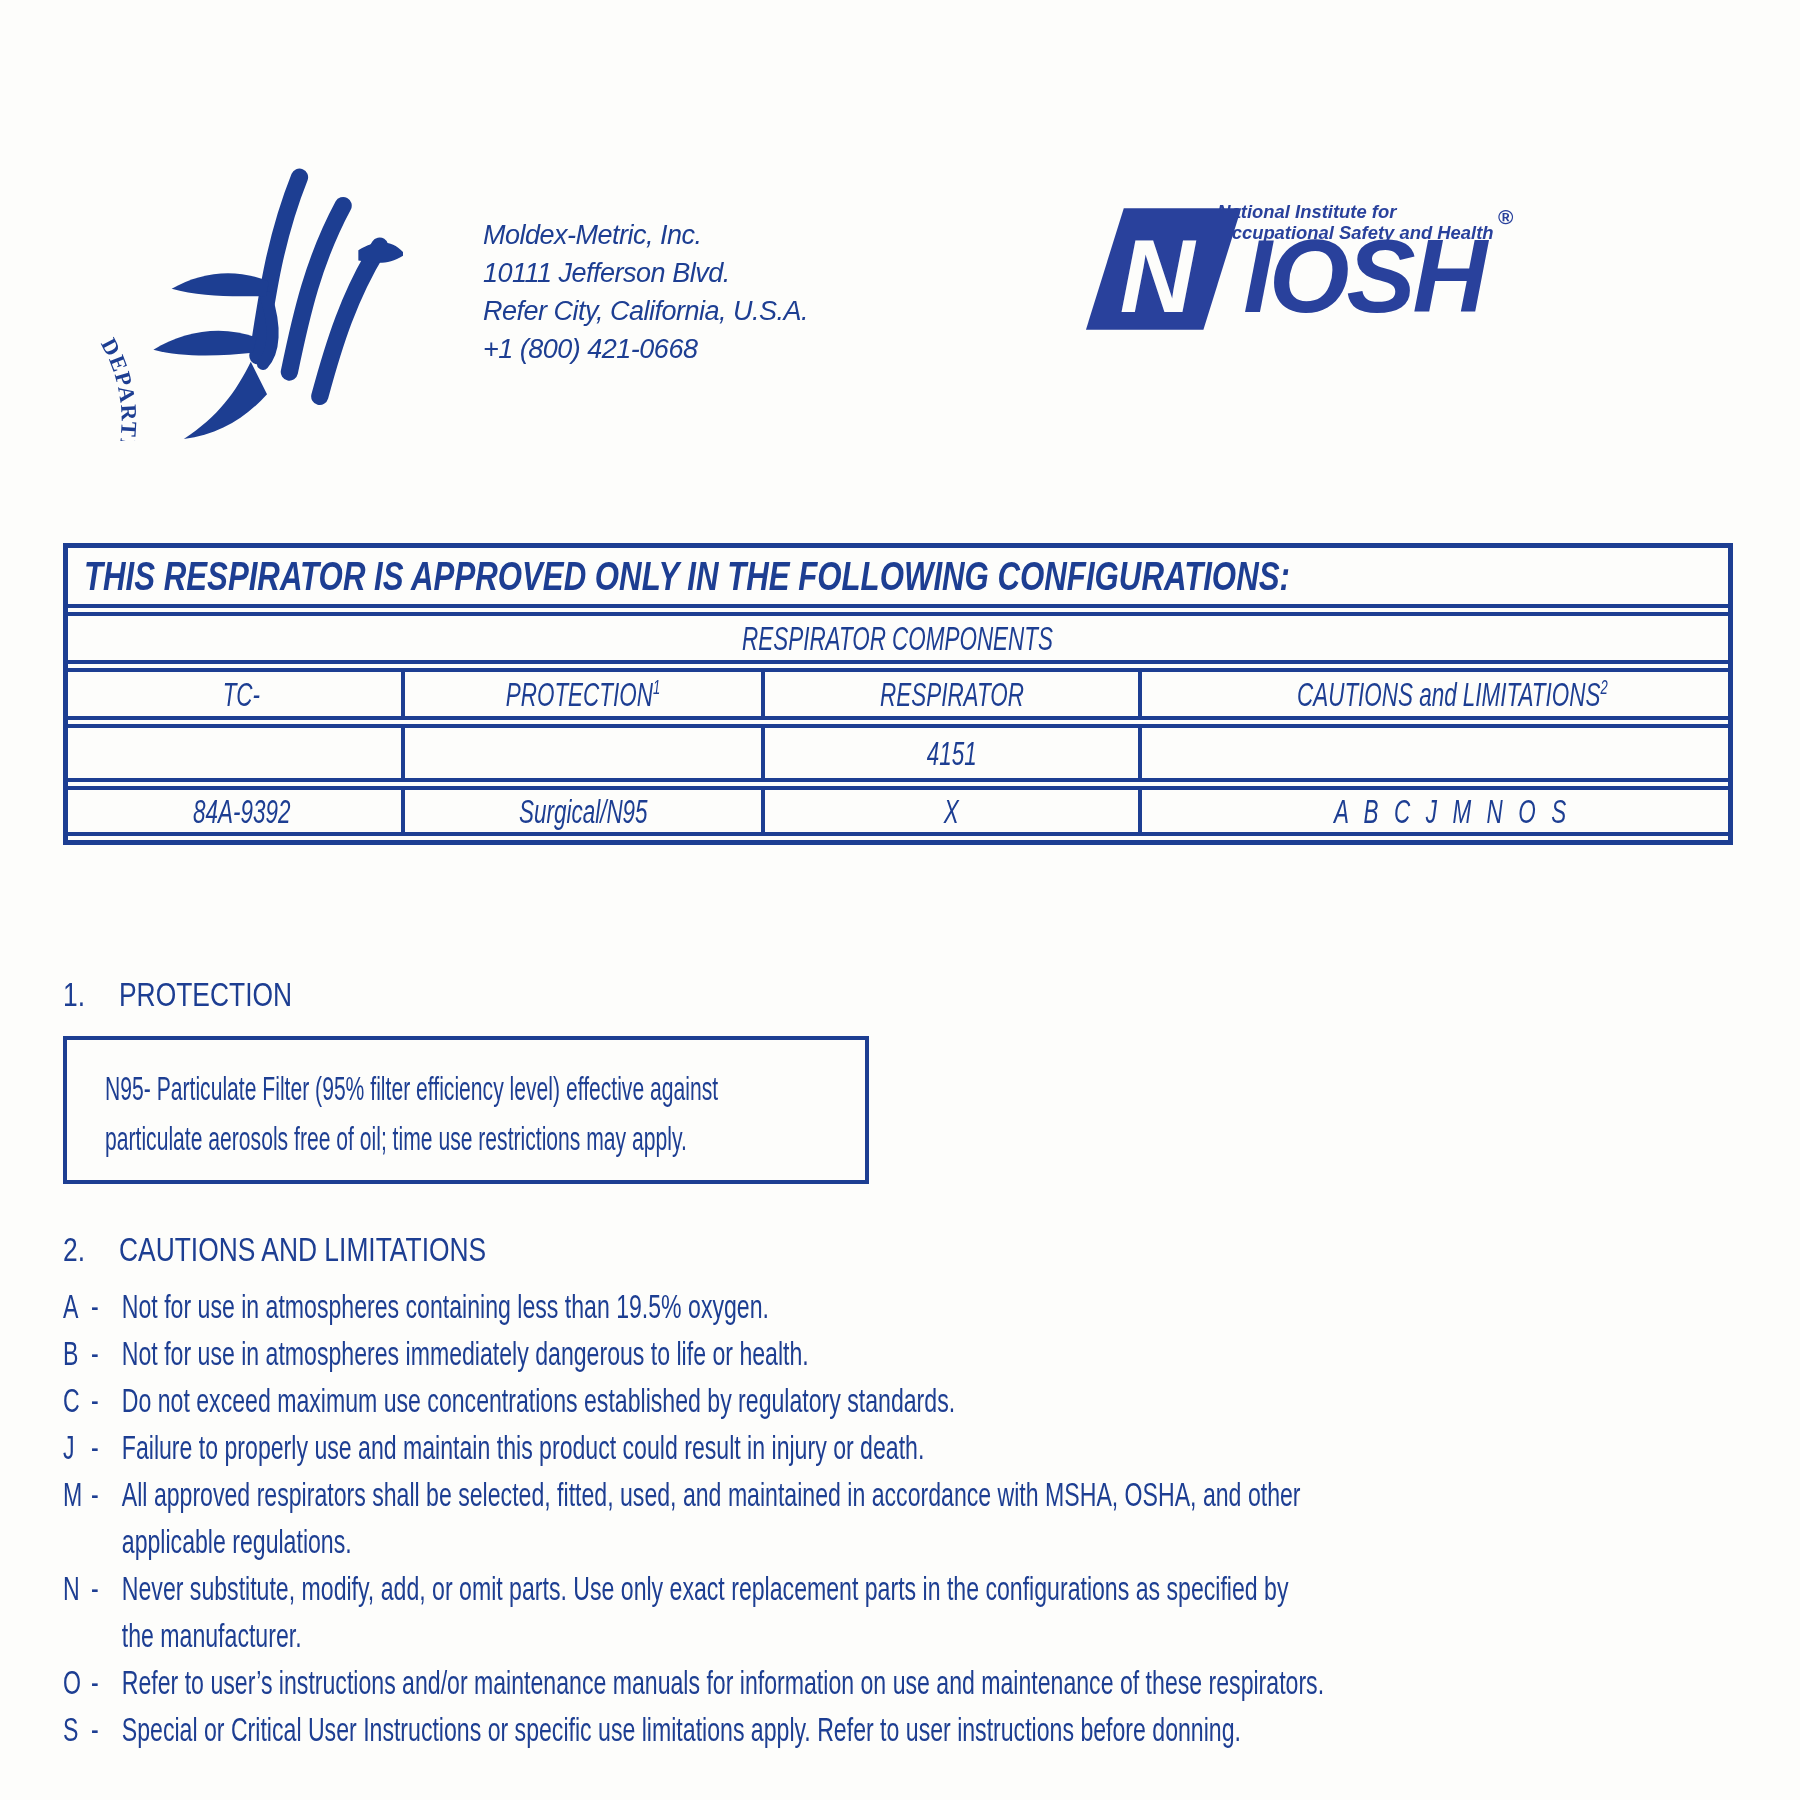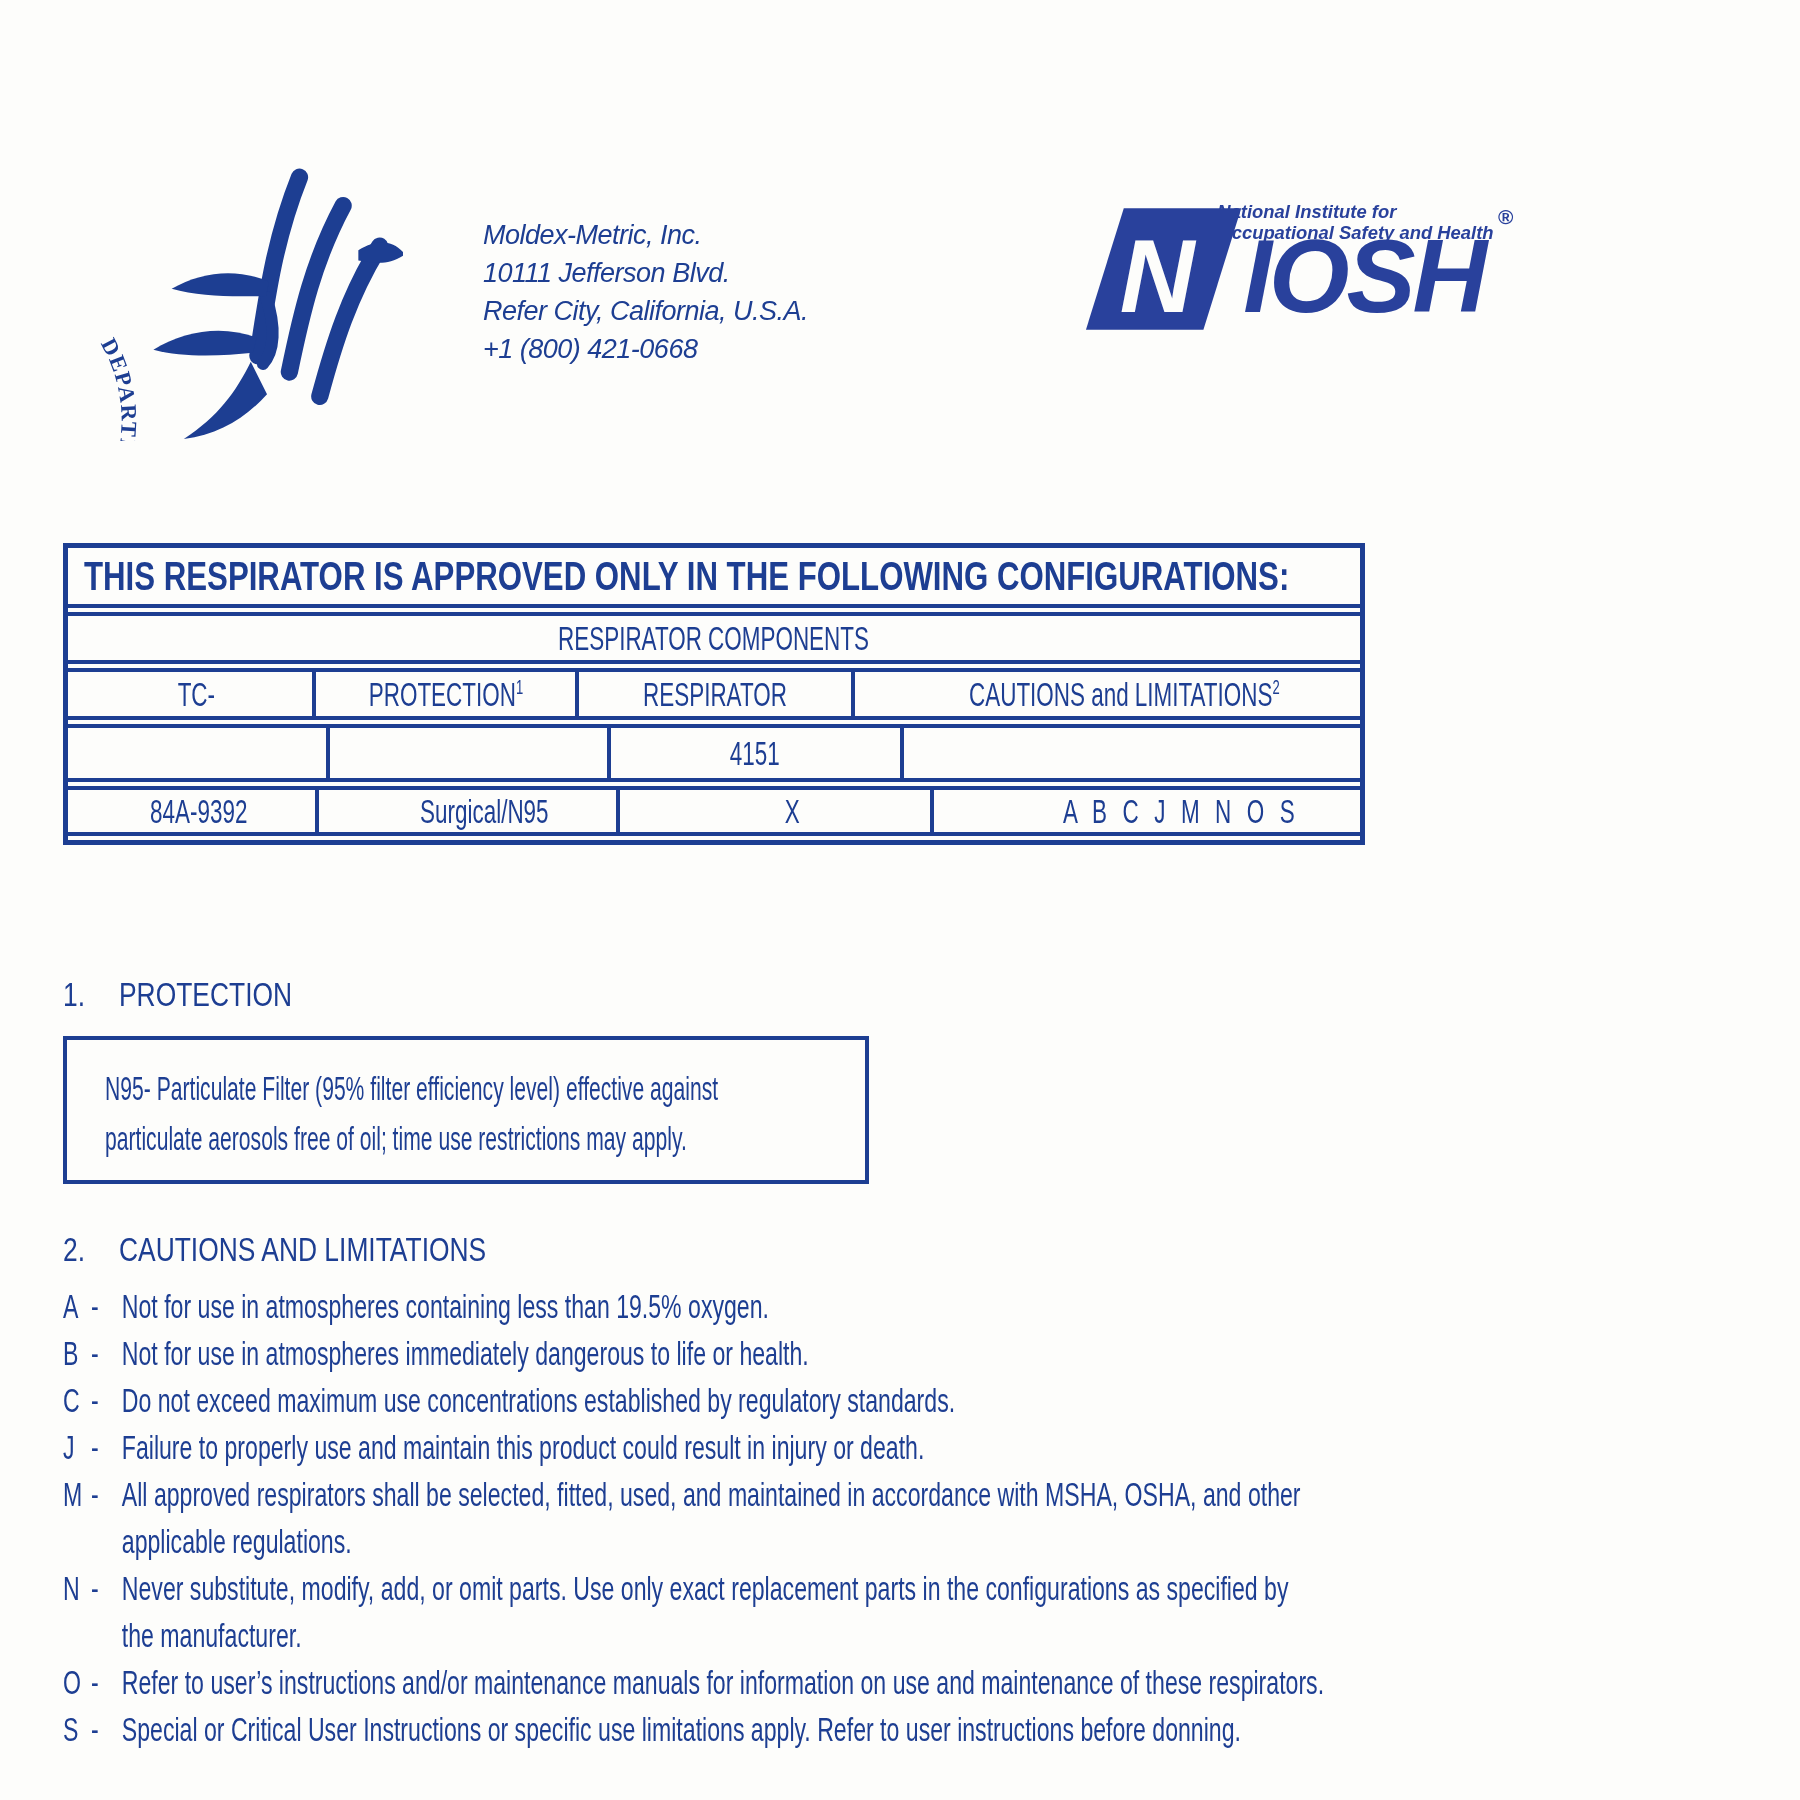--- a/index.html
+++ b/index.html
@@ -26,35 +26,36 @@
 
   
   .niosh { position: absolute; left: 1072px; top: 198px; width: 448px; height: 142px; }
   .niosh .tag  { font-weight: bold; font-style: italic; font-size: 18.5px; fill: var(--niosh,#29419c); }
   .niosh .big  { font-weight: bold; font-style: italic; font-size: 104px; letter-spacing: -3px; fill: var(--niosh,#29419c); }
   .niosh .nwhite { fill: #fdfdfb; }
   .niosh .reg  { font-size: 21px; font-weight: bold; fill: var(--niosh,#29419c); }
 
   
   .cfg {
-    position: absolute; left: 63px; top: 543px; width: 1302px;
+    position: absolute; left: 63px; top: 543px; width: 1670px;
     border: 5px solid var(--ink,#1d3e92);
+    font-style: italic;
   }
   .cfg-title {
     border-bottom: 4px solid var(--ink,#1d3e92);
     height: 60px; display: flex; align-items: center; padding-left: 16px;
     font-size: 40px; font-weight: bold; white-space: nowrap;
   }
   .cfg-row {
     display: flex; align-items: stretch;
     border-top: 4px solid var(--ink,#1d3e92);
     border-bottom: 4px solid var(--ink,#1d3e92);
     margin-top: 4px;
   }
-  .cfg-row:last-child { margin-bottom: 4px; gap: 34px; }
+  .cfg-row:last-child { margin-bottom: 4px; }
   .row-sub  { height: 52px; justify-content: center; align-items: center; }
   .row-head { height: 52px; }
   .row-a    { height: 58px; }
   .row-b    { height: 50px; }
   .c { display: flex; align-items: center; justify-content: center; }
   .c1 { width: 20.3%; padding-left: 14px; } .c2 { width: 21.7%; } .c3 { width: 22.7%; } .c4 { flex: 1; margin-left: 34px; }
   .c1, .c2, .c3 { border-right: 4px solid var(--ink,#1d3e92); }
   .cell-txt { font-size: 34px; white-space: nowrap; }
   sup { font-size: 58%; vertical-align: super; line-height: 0; }
 

